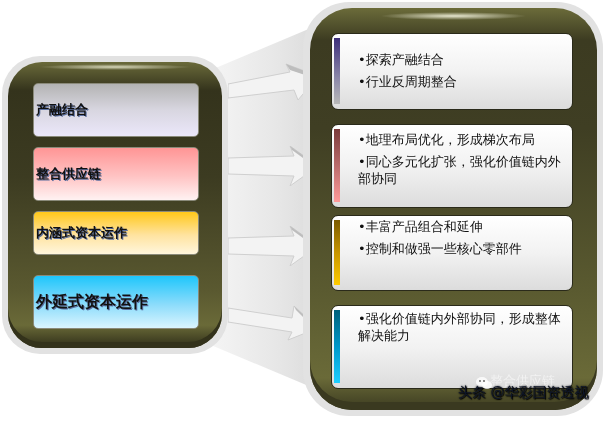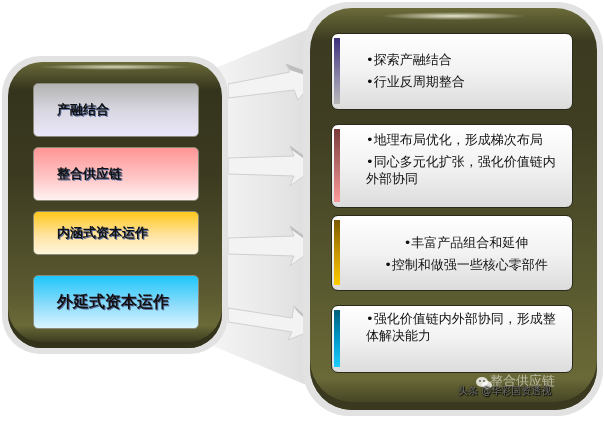--- a/index.html
+++ b/index.html
@@ -56,21 +56,21 @@
     }
     .left-box {
       position: absolute;
       left: 33px;
       width: 166px;
       border-radius: 5px;
       border: 1px solid #8a8a7a;
       box-sizing: border-box;
       display: flex;
       align-items: center;
-      padding-left: 23px;
+      padding-left: 2px;
       font-weight: bold;
       color: #111;
       text-shadow: 1px 1px 0 #5b6fa0;
     }
     .left-box .lbl { font-size: 13px; }
     .left-box.big .lbl { font-size: 16px; text-align: center; }
     .lb1 { top: 83px; height: 54px; background: linear-gradient(180deg, #b3b3b3 0%, #d8d6e0 50%, #ebe7fa 100%); }
     .lb2 { top: 147px; height: 54px; background: linear-gradient(180deg, #ff9595 0%, #ffc4c4 55%, #fff2f2 100%); }
     .lb3 { top: 211px; height: 44px; background: linear-gradient(180deg, #ffc81a 0%, #ffe3a0 55%, #fff6dc 100%); }
     .lb4 { top: 275px; height: 54px; background: linear-gradient(180deg, #1ec6fb 0%, #8cdcfb 55%, #daf5ff 100%); }
@@ -132,43 +132,43 @@
     }
     .card .content {
       position: absolute;
       left: 22px;
       right: 6px;
       font-size: 13px;
       line-height: 17px;
       color: #111;
     }
     .card .content p {
-      margin: 0 0 5px 12px;
+      margin: 0 0 5px 4px;
     }
     .c1 { top: 33px; height: 77px; }
     .c1 .bar { background: linear-gradient(180deg, #3d2f7a 0%, #8a86a8 60%, #b8b8b8 100%); }
     .c1 .content { top: 17px; }
     .c2 { top: 124px; height: 84px; }
     .c2 .bar { background: linear-gradient(180deg, #7a3b3b 0%, #c07070 55%, #ff9a9a 100%); }
     .c2 .content { top: 6px; }
     .c3 { top: 215px; height: 76px; }
     .c3 .bar { background: linear-gradient(180deg, #7a5a00 0%, #c79500 50%, #ffcc00 100%); }
-    .c3 .content { top: 18px; text-align: center; }
-    .c4 { top: 305px; height: 68px; padding-left: 20px; }
+    .c3 .content { top: 2px; }
+    .c4 { top: 305px; height: 84px; padding-left: 20px; }
     .c4 .bar { background: linear-gradient(180deg, #00607a 0%, #0098c8 50%, #1ecfff 100%); }
     .c4 .content { top: 4px; }
     .c4 .content p { margin-bottom: 3px; }
 
     
     .watermark {
       position: absolute;
       left: 458px;
       top: 384px;
-      font-size: 10px;
-      color: #737373;
+      font-size: 14px;
+      color: #0f172a;
       text-shadow: 0 0 2px #000, 1px 1px 1px #000;
       display: flex;
       align-items: center;
       gap: 3px;
       white-space: nowrap;
     }
     .watermark-sub {
       position: absolute;
       left: 490px;
       top: 372px;

